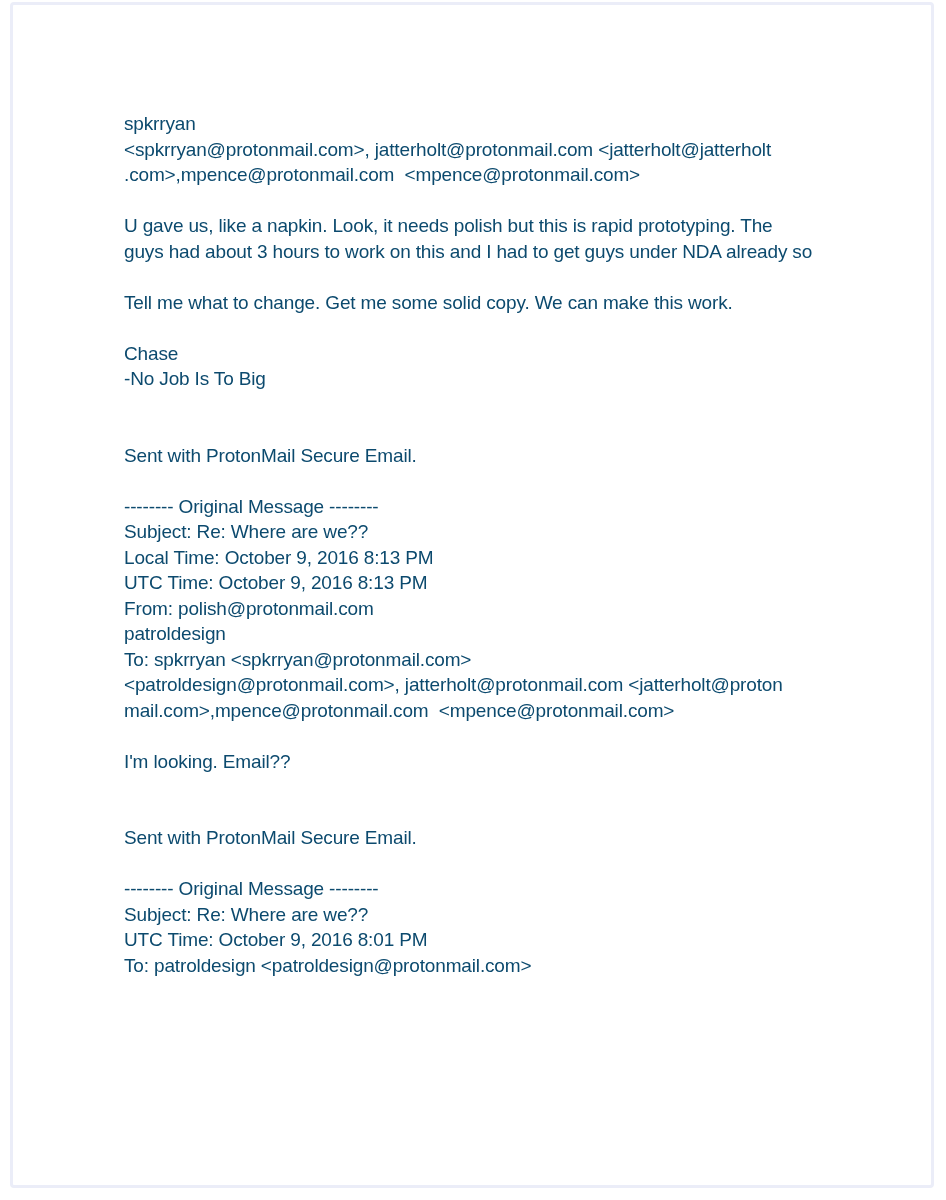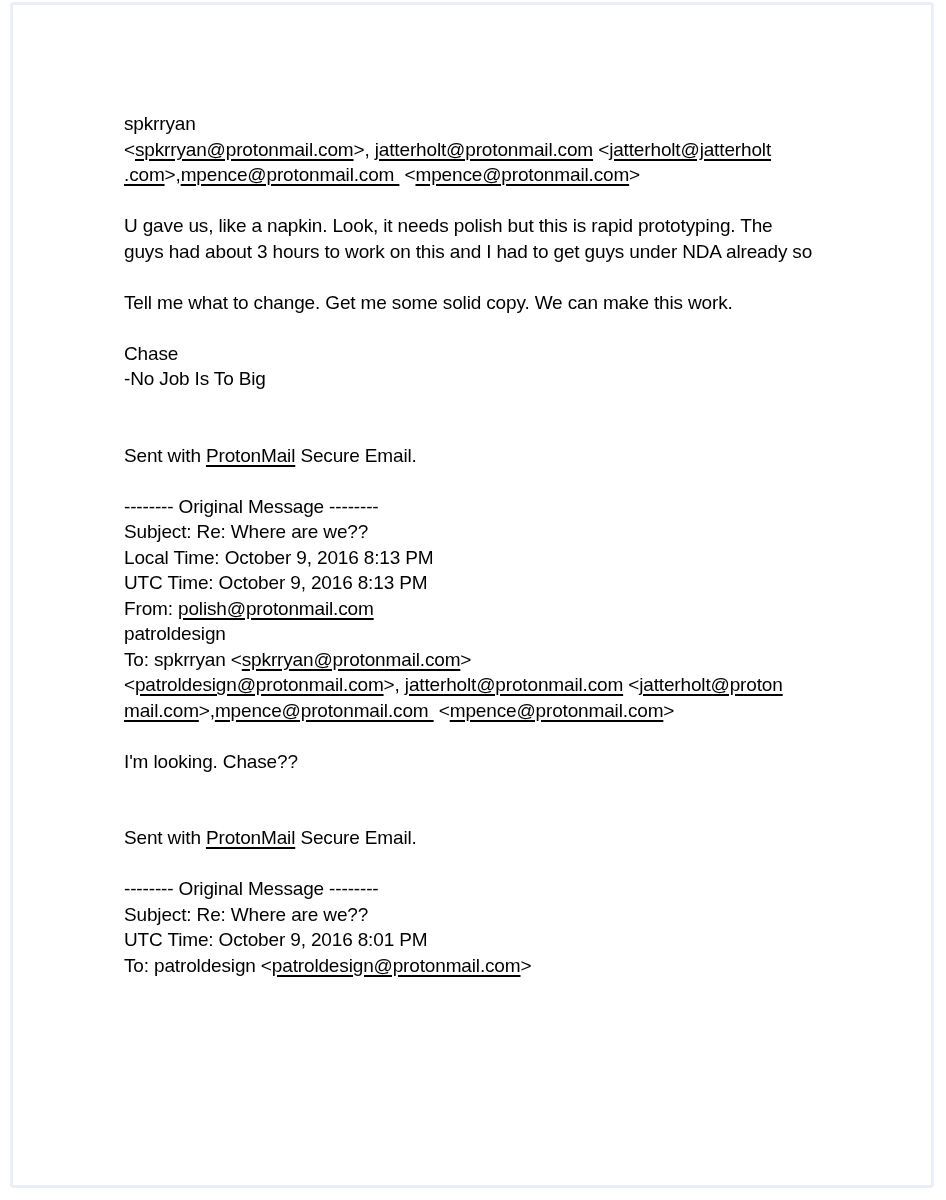--- a/index.html
+++ b/index.html
@@ -19,31 +19,30 @@
     box-sizing: border-box;
     background: #ffffff;
     border: 3px solid #ebedf8;
     border-radius: 4px;
   }
   .content {
     position: absolute;
     left: 111px;
     top: 106px;
     right: 60px;
-    color: #000000;
+    color: #0c4a6e;
     font-size: 19px;
     line-height: 25.5px;
     letter-spacing: -0.15px;
   }
   .line {
     height: 25.5px;
     white-space: pre;
   }
   .lnk {
-    text-decoration: underline;
     text-underline-offset: 2.5px;
     text-decoration-thickness: 1.5px;
     color: inherit;
     cursor: pointer;
   }
 </style>
 </head>
 <body>
 
 <div class="page">
@@ -66,21 +65,21 @@
     <div class="line"><span>-------- Original Message --------</span></div>
     <div class="line"><span>Subject: Re: Where are we??</span></div>
     <div class="line"><span>Local Time: October 9, 2016 8:13 PM</span></div>
     <div class="line"><span>UTC Time: October 9, 2016 8:13 PM</span></div>
     <div class="line"><span>From: </span><span class="lnk">polish@protonmail.com</span></div>
     <div class="line"><span>patroldesign</span></div>
     <div class="line"><span>To: spkrryan &lt;</span><span class="lnk">spkrryan@protonmail.com</span><span>&gt;</span></div>
     <div class="line"><span>&lt;</span><span class="lnk">patroldesign@protonmail.com</span><span>&gt;, </span><span class="lnk">jatterholt@protonmail.com</span><span> &lt;</span><span class="lnk">jatterholt@proton</span></div>
     <div class="line"><span class="lnk">mail.com</span><span>&gt;,</span><span class="lnk">mpence@protonmail.com </span><span> &lt;</span><span class="lnk">mpence@protonmail.com</span><span>&gt;</span></div>
     <div class="line"></div>
-    <div class="line"><span>I'm looking. Chase??</span></div>
+    <div class="line"><span>I'm looking. Email??</span></div>
     <div class="line"></div>
     <div class="line"></div>
     <div class="line"><span>Sent with </span><span class="lnk">ProtonMail</span><span> Secure Email.</span></div>
     <div class="line"></div>
     <div class="line"><span>-------- Original Message --------</span></div>
     <div class="line"><span>Subject: Re: Where are we??</span></div>
     <div class="line"><span>UTC Time: October 9, 2016 8:01 PM</span></div>
     <div class="line"><span>To: patroldesign &lt;</span><span class="lnk">patroldesign@protonmail.com</span><span>&gt;</span></div>
   </div>
 </div>

